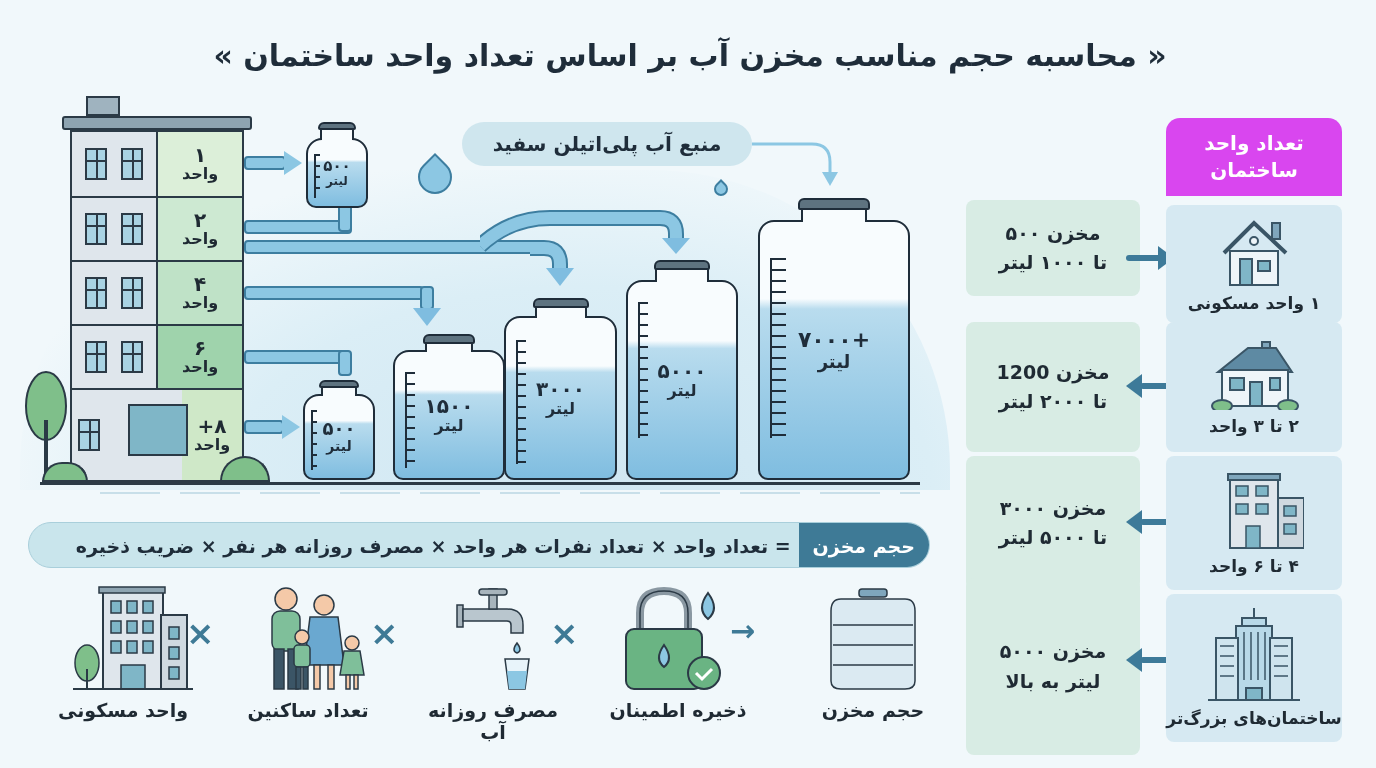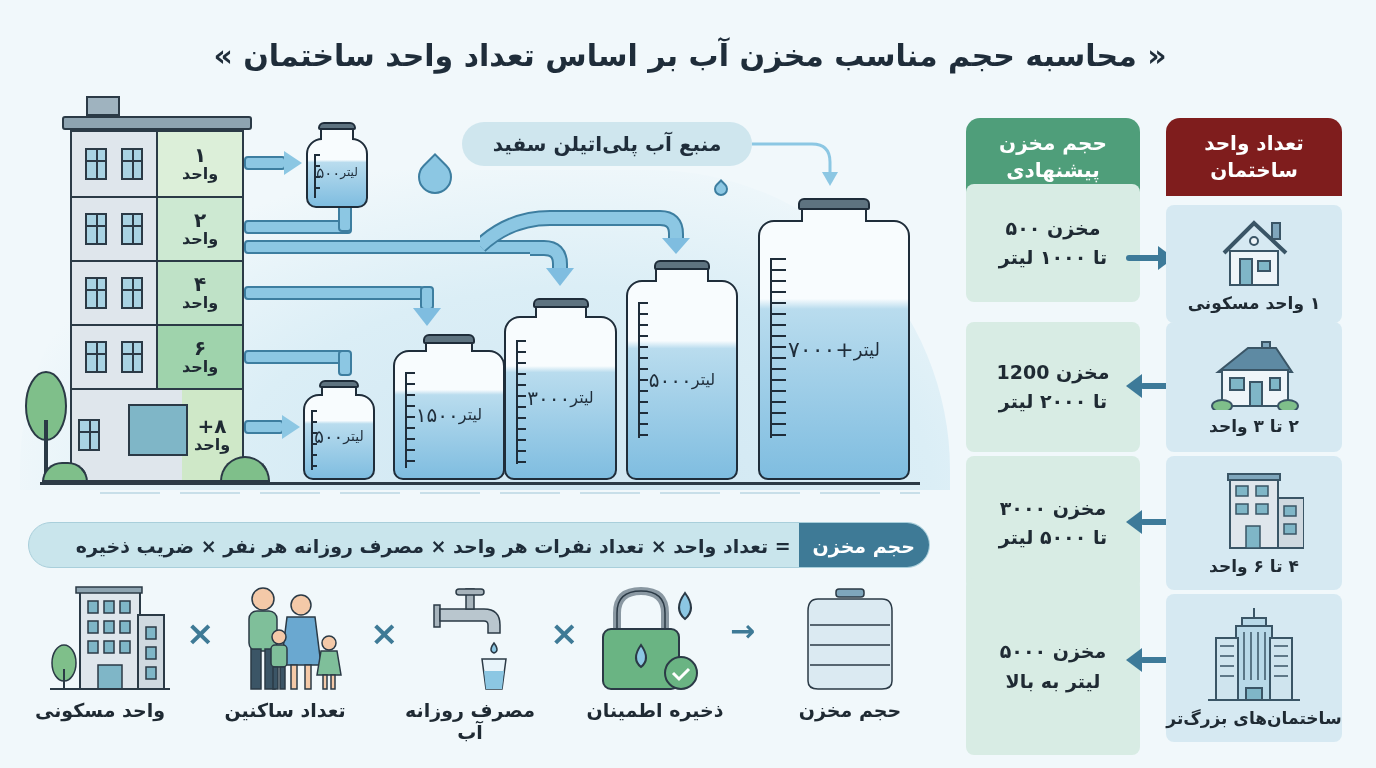--- a/index.html
+++ b/index.html
@@ -41,22 +41,22 @@
   .tree { position:absolute; }
   .bush { position:absolute; background:#7fbf8a; border:2px solid #2b3a46; border-radius:30px 30px 0 0; }
 
   .pipe { position:absolute; background:#8cc7e3; border:2px solid #3d7ea0; border-radius:4px; }
   .pipe-arrow { position:absolute; width:0; height:0; border-top:12px solid transparent; border-bottom:12px solid transparent; border-left:18px solid #8cc7e3; }
   .down-arrow { position:absolute; width:0; height:0; border-left:14px solid transparent; border-right:14px solid transparent; border-top:18px solid #7fbde0; }
 
   .tank {
     position:absolute; border:2.5px solid #1f2d3a; border-radius:16px 16px 10px 10px;
     background: linear-gradient(180deg, #f8fcfe 0%, #f8fcfe 30%, #b9dcee 34%, #7fbde0 100%);
-    display:flex; flex-direction:row; align-items:center; justify-content:center;
-    font-weight:normal; color:#1f2d3a; line-height:1.1; text-align:center;
+    display:flex; flex-direction:column; align-items:center; justify-content:center;
+    font-weight:bold; color:#1f2d3a; line-height:1.1; text-align:center;
   }
   .tank .cap { position:absolute; left:50%; transform:translateX(-50%); background:#5e7380; border:2px solid #1f2d3a; border-radius:6px 6px 2px 2px; }
   .tank .neck { position:absolute; left:50%; transform:translateX(-50%); background:#f8fcfe; border:2px solid #1f2d3a; border-bottom:none; }
   .tank .ticks { position:absolute; left:10px; width:10px; border-left:2px solid #1f2d3a;
     background: repeating-linear-gradient(180deg, #1f2d3a 0 2px, transparent 2px 11px); }
   .tank .vol { font-size:20px; }
   .tank .ltr { font-size:16px; }
 
   .drop { position:absolute; background:#8cc7e3; border:2px solid #3d7ea0; border-radius:0 50% 50% 50%; transform:rotate(45deg); }
 
@@ -69,30 +69,30 @@
   
   .formula {
     position:absolute; left:28px; top:522px; width:902px; height:46px;
     background:#c9e5ec; border-radius:24px; overflow:hidden; display:flex; direction:rtl;
     border:1px solid #a9cfdb;
   }
   .formula .lhs { background:#3e7a96; color:#fff; font-weight:bold; font-size:19px; padding:0 14px; line-height:46px; }
   .formula .rhs { flex:1; font-weight:bold; font-size:19px; line-height:46px; padding-right:8px; color:#1f2d3a; white-space:nowrap; }
 
   .formula-row { position:absolute; left:30px; top:585px; width:900px; height:150px; }
-  .f-item { position:absolute; width:140px; text-align:center; }
+  .f-item { position:absolute; width:140px; text-align:center;margin-left:23px; }
   .f-item .icon { height:108px; position:relative; }
   .f-item .lbl { direction:rtl; font-size:19px; font-weight:bold; margin-top:6px; }
   .op { position:absolute; font-size:34px; color:#3e7a96; font-weight:bold; top:28px; }
 
   
   .table { position:absolute; left:966px; top:118px; width:376px; height:624px; }
   .col-head { position:absolute; top:0; height:78px; border-radius:14px 14px 0 0; color:#fff; font-weight:bold; font-size:20px; display:flex; align-items:center; justify-content:center; text-align:center; direction:rtl; line-height:1.35; }
   .col-head.left { left:0; width:174px; background:#4f9e7a; }
-  .col-head.right { left:200px; width:176px; background:#7f1d1d; }
+  .col-head.right { left:200px; width:176px; background:#d946ef; }
   .cell { position:absolute; border-radius:8px; direction:rtl; text-align:center; display:flex; flex-direction:column; align-items:center; justify-content:center; font-weight:bold; }
   .cell.left { left:0; width:174px; background:#d8ece4; font-size:19px; line-height:1.55; }
   .cell.right { left:200px; width:176px; background:#d6e9f2; font-size:17px; }
   .cell .ico { height:72px; width:100px; position:relative; margin-bottom:6px; }
   .row-arrow { position:absolute; left:160px; width:50px; height:24px; }
   .row-arrow .shaft { position:absolute; top:9px; width:36px; height:6px; background:#3d7a99; border-radius:3px; }
   .row-arrow .head { position:absolute; top:0; width:0; height:0; border-top:12px solid transparent; border-bottom:12px solid transparent; }
   .row-arrow.rt .shaft { left:0; }
   .row-arrow.rt .head { left:32px; border-left:16px solid #3d7a99; }
   .row-arrow.lt .shaft { left:14px; }
@@ -355,24 +355,23 @@
             <line x1="30" y1="60" x2="110" y2="60"></line>
             <line x1="30" y1="80" x2="110" y2="80"></line>
         </g>
       </svg>
     </div>
     <div class="lbl">حجم مخزن</div>
   </div>
 </div>
 
 <div class="table">
-  <div class="col-head left">حجم مخزن پیشنهادی</div>
   <div class="col-head right">تعداد واحد ساختمان</div>
 
-  <div class="cell left" style="top:66px;height:118px">
+  <div class="cell left" style="top:82px;height:96px">
     <span>مخزن ۵۰۰</span>
     <span>تا ۱۰۰۰ لیتر</span>
   </div>
   <div class="row-arrow rt" style="top:128px">
       <div class="shaft"></div>
       <div class="head"></div>
     </div>
   <div class="cell right" style="top:87px;height:118px">
     <div class="ico">
       <svg width="100" height="72">

